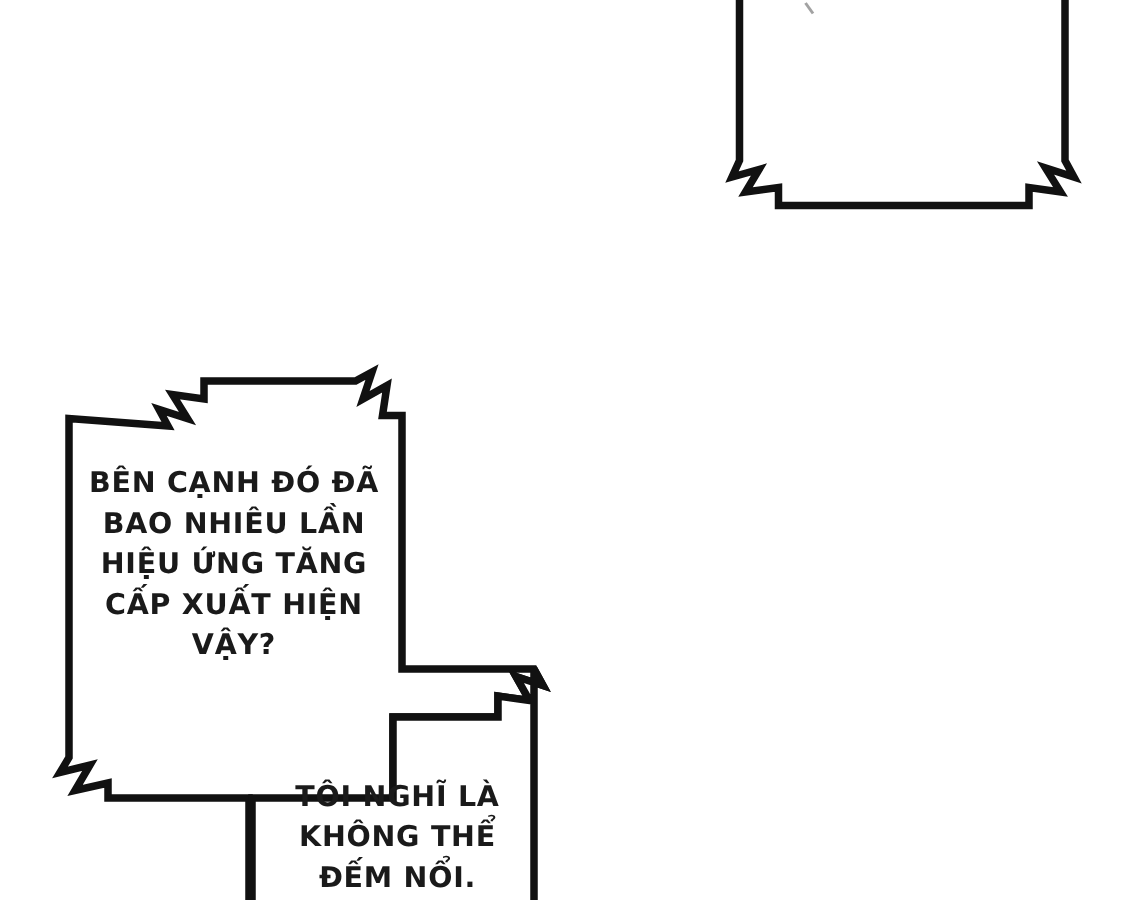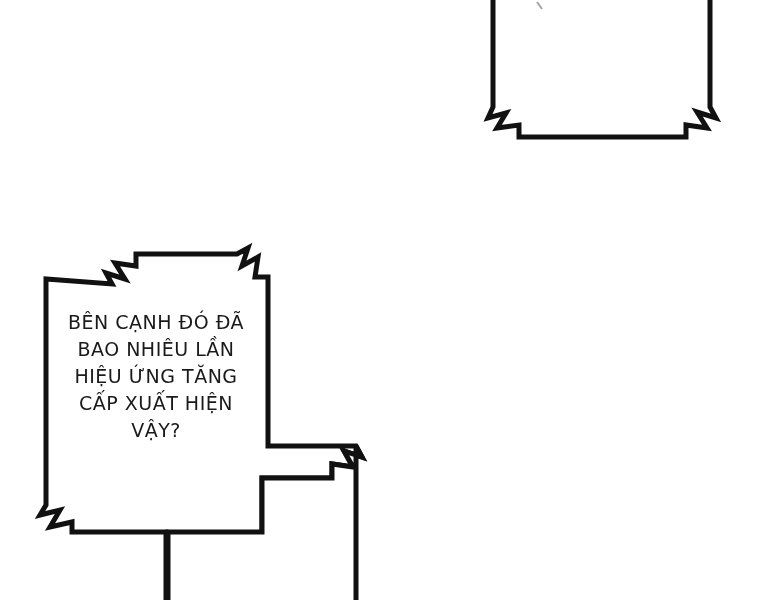--- a/index.html
+++ b/index.html
@@ -21,21 +21,21 @@
     left: 0;
     top: 0;
     width: 760px;
     height: 600px;
   }
   .bubble-text {
     position: absolute;
     text-align: center;
     color: #1a1a1a;
     font-family: "DejaVu Sans", sans-serif;
-    font-weight: 400;
+    font-weight: 700;
     letter-spacing: 0.5px;
     line-height: 1.30;
     white-space: pre-line;
     user-select: none;
   }
   
   #text-bubble-top {
     left: 493px;
     top: -22px;
     width: 218px;
@@ -131,14 +131,17 @@
   </svg>
 
   <div class="bubble-text" id="text-bubble-top">DƯ THỪA.</div>
 
   <div class="bubble-text" id="text-bubble-left">BÊN CẠNH ĐÓ ĐÃ
 BAO NHIÊU LẦN
 HIỆU ỨNG TĂNG
 CẤP XUẤT HIỆN
 VẬY?</div>
 
+  <div class="bubble-text" id="text-bubble-bottom">TÔI NGHĨ LÀ
+KHÔNG THỂ
+ĐẾM NỔI.</div>
 
 </div>
 
 </body></html>

